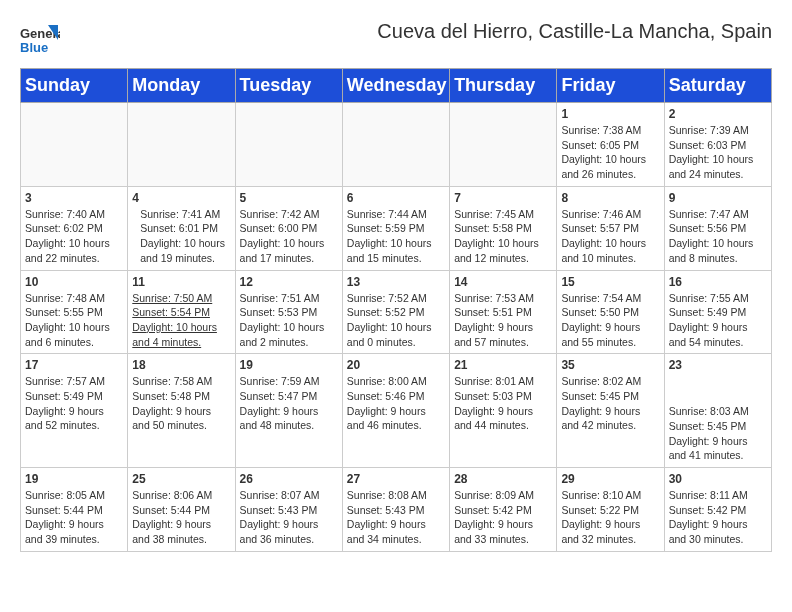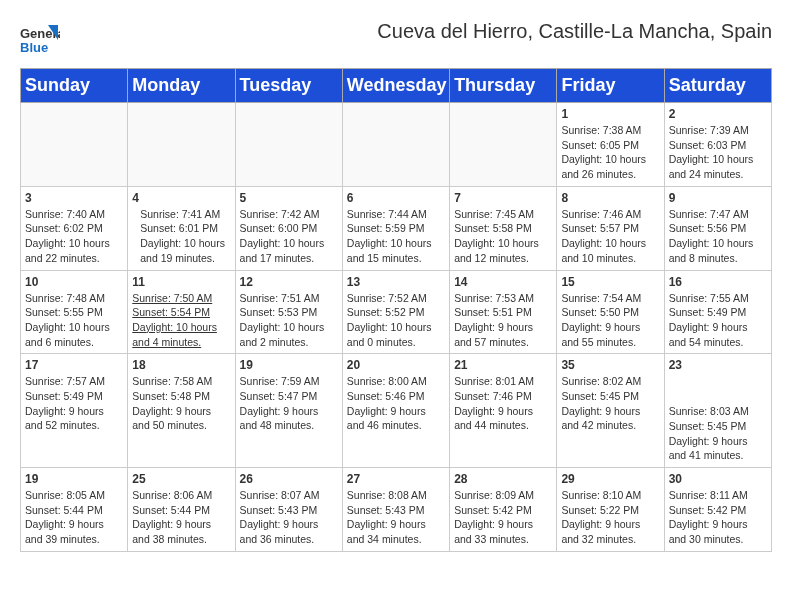--- a/index.html
+++ b/index.html
@@ -231,21 +231,21 @@
         </td>
         <td>
           <span class="day-num">20</span>
           <div class="day-info" style="white-space: pre-line;">Sunrise: 8:00 AM
 Sunset: 5:46 PM
 Daylight: 9 hours and 46 minutes.</div>
         </td>
         <td>
           <span class="day-num">21</span>
           <div class="day-info" style="white-space: pre-line;">Sunrise: 8:01 AM
-Sunset: 7:46 PM
+Sunset: 5:03 PM
 Daylight: 9 hours and 44 minutes.</div>
         </td>
         <td>
           <span class="day-num">35</span>
           <div class="day-info" style="white-space: pre-line;">Sunrise: 8:02 AM
 Sunset: 5:45 PM
 Daylight: 9 hours and 42 minutes.</div>
         </td>
         <td>
           <span class="day-num">23</span>

